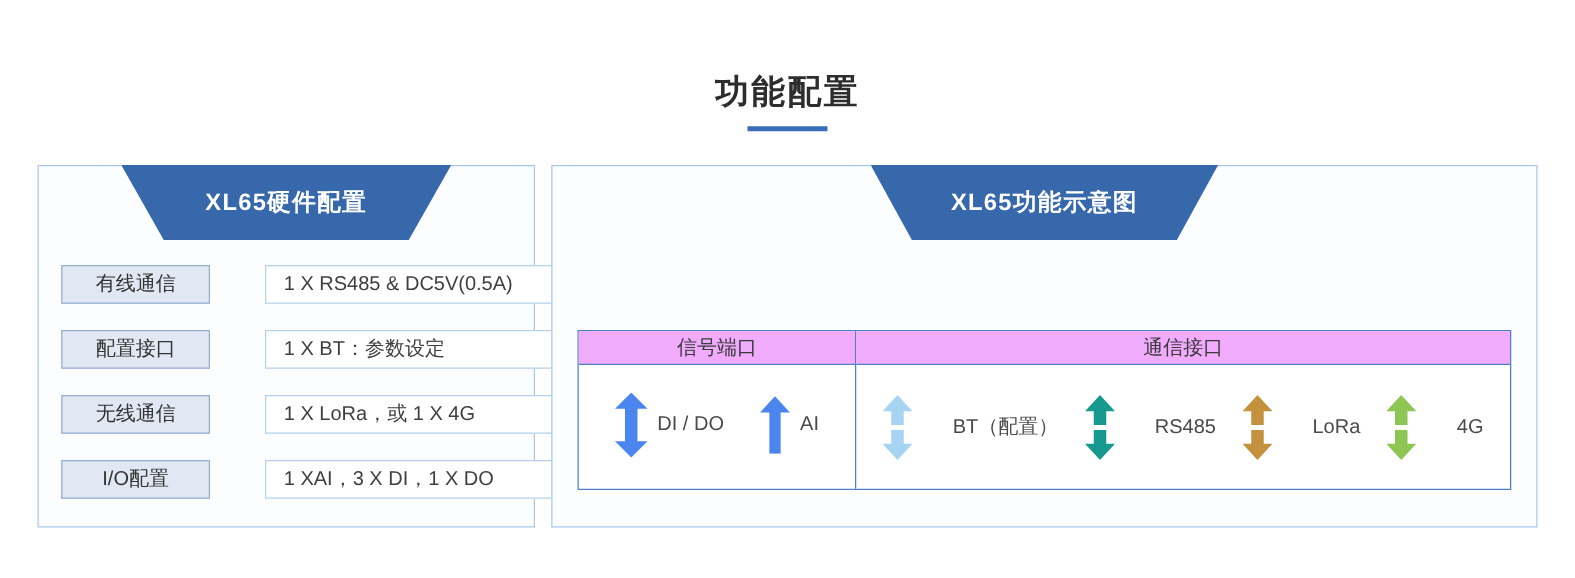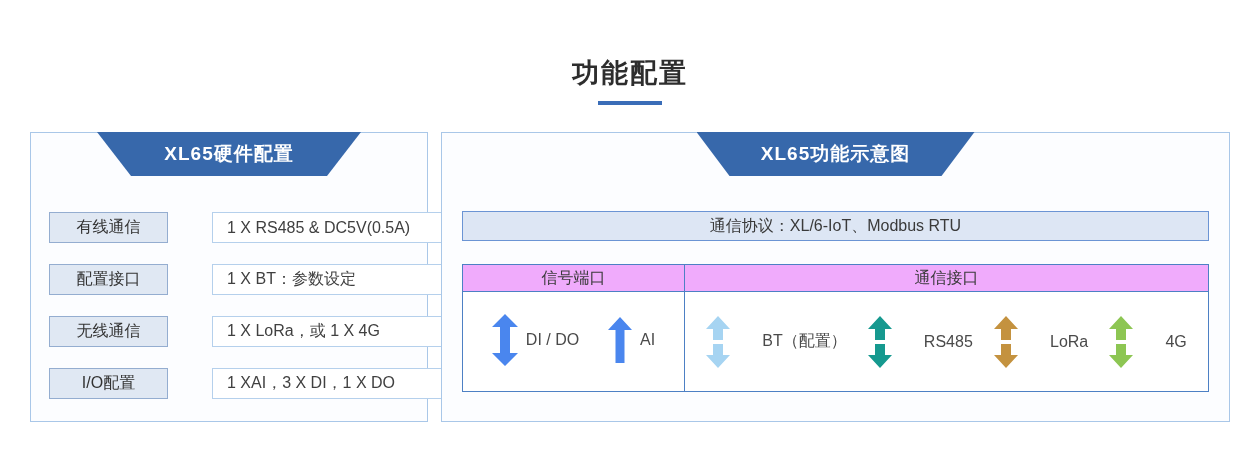--- a/index.html
+++ b/index.html
@@ -27,21 +27,21 @@
   .title-underline{width:64px;height:4px;background:var(--underline-blue);margin:10px auto 0;}
   
   .panel{
     position:absolute;top:132px;height:290px;
     border:1px solid var(--panel-border);background:var(--panel-bg);
   }
   .panel-left{left:30px;width:398px;}
   .panel-right{left:441px;width:789px;}
   .banner{
     position:absolute;top:-1px;left:50%;transform:translateX(-50%);
-    height:44px;background:var(--banner-blue);color:#ffffff;
+    height:60px;background:var(--banner-blue);color:#ffffff;
     display:flex;align-items:center;justify-content:center;
     font-size:19px;font-weight:bold;letter-spacing:1px;
   }
   .banner-left{width:264px;clip-path:polygon(0 0,100% 0,calc(100% - 34px) 100%,34px 100%);}
   .banner-right{width:278px;clip-path:polygon(0 0,100% 0,calc(100% - 33px) 100%,33px 100%);}
   
   .hw-row{position:absolute;left:18px;width:304px;height:31px;display:flex;justify-content:space-between;}
   .hw-row:nth-of-type(2){top:79px;}
   .hw-row:nth-of-type(3){top:131px;}
   .hw-row:nth-of-type(4){top:183px;}
@@ -107,21 +107,20 @@
   </div>
   <div class="hw-row">
     <div class="hw-label">I/O配置</div>
     <div class="hw-value">1 XAI，3 X DI，1 X DO</div>
   </div>
 </div>
 
 <div class="panel panel-right">
   <div class="banner banner-right">XL65功能示意图</div>
 
-  <div class="protocol-bar">通信协议：XL/6-IoT、Modbus RTU</div>
 
   <div class="func-table">
     <div class="ft-header ft-col1">信号端口</div>
     <div class="ft-header">通信接口</div>
 
     <div class="ft-body ft-body-signals ft-col1">
       <div class="sig-group">
         <span class="arrow-wrap" style="color: rgb(74, 134, 238);">
           <svg class="arrow-icon" width="26" height="52" viewBox="0 0 26 52">
             <polygon fill="currentColor" points="13,0 26,13 18,13 18,39 26,39 13,52 0,39 8,39 8,13 0,13"></polygon>

